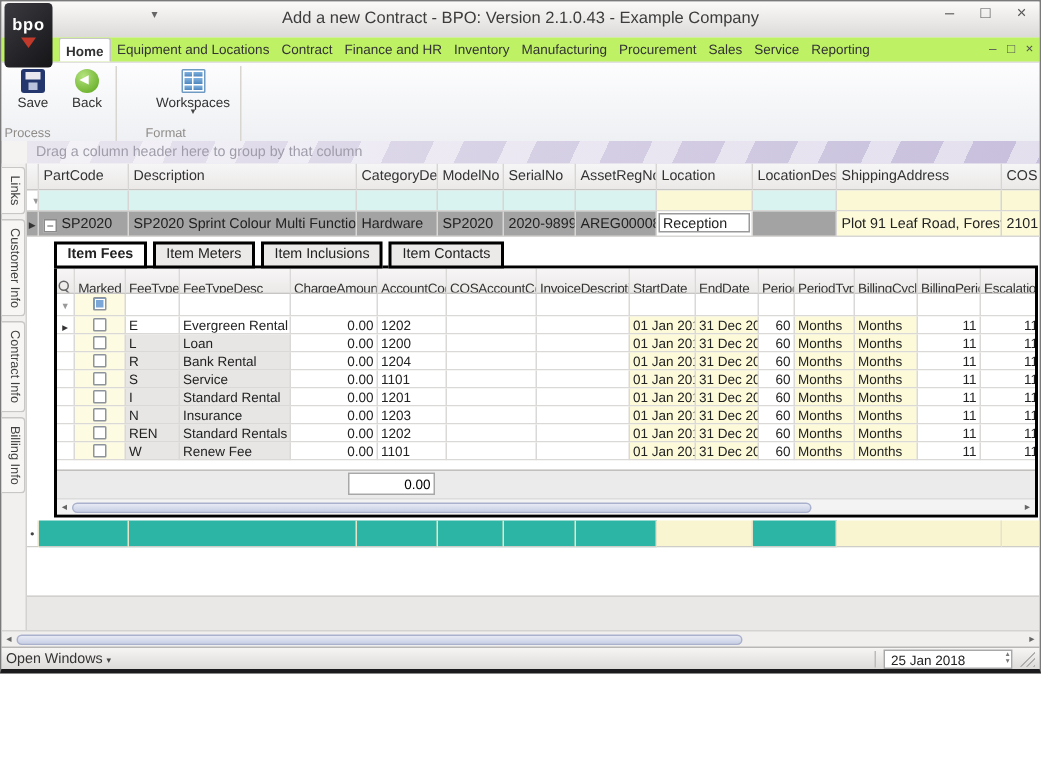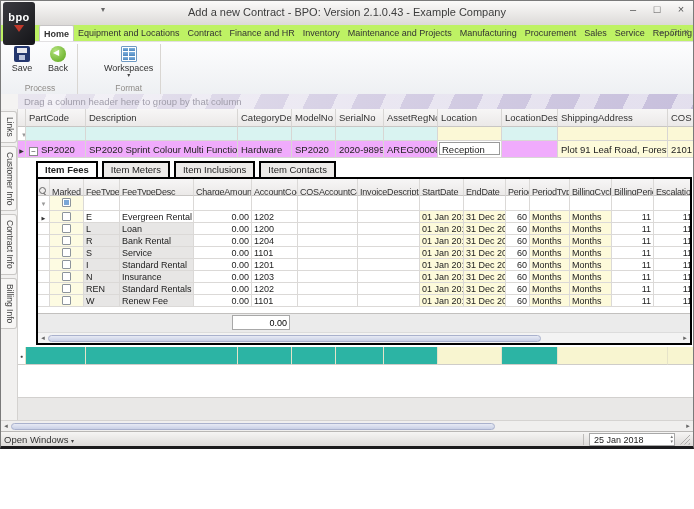--- a/index.html
+++ b/index.html
@@ -20,21 +20,21 @@
   
   .ribbon-tabs{height:17px;background:#bef264;display:flex;align-items:flex-end;padding-left:38px;position:relative;flex:0 0 auto;border-bottom:1px solid #e2e0e2}
   .rtab{font-size:9px;color:#333;padding:2px 4px;height:16px;line-height:12px;white-space:nowrap;cursor:default}
   .rtab.active{background:#fff;border:1px solid #c6c4c6;border-bottom:none;border-radius:2px 2px 0 0;font-weight:bold}
   .mdi-controls{position:absolute;right:4px;top:2px;display:flex;gap:7px}
   .mdi-controls span{font-size:9px;color:#555}
 
   
   .ribbon-body{height:52px;background:linear-gradient(#fdfdfe,#eef0f3);display:flex;flex:0 0 auto;padding:2px 2px 0 2px;gap:19px}
   .rgroup{position:relative;border-right:1px solid #d9d6d2;padding:1px 4px 12px 4px;display:flex;gap:6px}
-  .rgroup-label{position:absolute;bottom:1px;left:0;right:0;text-align:center;font-size:8.5px;color:#8f8c88}
+  .rgroup-label{position:absolute;bottom:1px;left:0;right:0;font-size:8.5px;color:#8f8c88}
   .rbtn{display:flex;flex-direction:column;align-items:center;justify-content:flex-start;min-width:30px;padding:1px 3px;border-radius:2px;cursor:default}
   .rbtn .lbl{font-size:9px;color:#333;margin-top:1px;white-space:nowrap}
   .rbtn .dd{font-size:6px;color:#444;line-height:4px}
   .icon-save{width:16px;height:16px;background:#23366e;border-radius:2px;position:relative}
   .icon-save::before{content:"";position:absolute;left:3px;top:2px;right:3px;height:5px;background:#e8e8ee}
   .icon-save::after{content:"";position:absolute;left:5px;bottom:2px;width:6px;height:5px;background:#b9c2dd}
   .icon-back{width:16px;height:16px;border-radius:50%;background:radial-gradient(circle at 35% 30%,#b4e37e,#59a417);position:relative}
   .icon-back::before{content:"◀";position:absolute;left:3px;top:2px;font-size:8px;color:#fff}
   .icon-savelayout{width:16px;height:16px;background:linear-gradient(#dfe9f5,#aecbe8);border:1px solid #7d9cc0;border-radius:2px;position:relative}
   .icon-savelayout::before{content:"";position:absolute;left:1px;top:1px;right:1px;height:3px;background:#6f9ac4}
@@ -51,21 +51,21 @@
   .main{flex:1 1 auto;display:flex;min-height:0}
   .side-strip{width:17px;background:#f1f0ef;border-right:1px solid #d4d2d0;display:flex;flex-direction:column;gap:3px;padding-top:2px;flex:0 0 auto}
   .side-tab{writing-mode:vertical-rl;font-size:8.5px;color:#3f3f3f;background:#f7f6f5;border:1px solid #c9c7c5;border-left:none;border-radius:0 3px 3px 0;padding:5px 1px;text-align:center;white-space:nowrap;cursor:default}
   .grid-area{flex:1 1 auto;display:flex;flex-direction:column;background:#fff;min-width:0;overflow:hidden}
 
   
   .orow{display:flex;flex:0 0 auto}
   .oc{border-right:1px solid #d8d6d4;border-bottom:1px solid #d8d6d4;overflow:hidden;white-space:nowrap;font-size:9.5px;color:#222;padding:2px 3px;flex:0 0 auto}
   .ohead .oc{background:linear-gradient(#f7f6f6,#ebe9e8);border-bottom:1px solid #c8c6c4;color:#333;height:18px;padding-top:3px}
   .ofilter .oc{height:14px;padding:1px 3px}
-  .odata .oc{height:17px;background:#f0abfc;padding-top:3px}
+  .odata .oc{height:17px;background:#a3a3a3;padding-top:3px}
   .o-ind{width:8px;padding:2px 0;text-align:center}
   .o-part{width:60px}.o-desc{width:152px}.o-cat{width:54px}.o-model{width:44px}
   .o-serial{width:48px}.o-asset{width:54px}.o-loc{width:64px}.o-locdesc{width:56px}
   .o-ship{width:110px}.o-cos{width:27px;border-right:none}
   .f-cyan{background:#d9f3f1}.f-yel{background:#fbf8d6}
   .cell-yel{background:#fdfada!important}
   .loc-editor{background:#fff!important;padding:1px!important}
   .loc-editor .editor{display:block;height:13px;background:#fff;border:1px solid #9a9a9a;font-size:9.5px;padding:1px 2px}
   .expand-box{display:inline-block;width:9px;height:9px;border:1px solid #8a8a8a;background:#fff;font-size:8px;line-height:7px;text-align:center;color:#444;vertical-align:-1px;margin-right:3px}
   .arrow-glyph{font-size:6px;color:#333}
@@ -147,21 +147,20 @@
       <span>×</span>
     </div>
   </div>
 
   <div class="ribbon-tabs">
     <div class="rtab active">Home</div>
     <div class="rtab">Equipment and Locations</div>
     <div class="rtab">Contract</div>
     <div class="rtab">Finance and HR</div>
     <div class="rtab">Inventory</div>
-    <div class="rtab">Maintenance and Projects</div>
     <div class="rtab">Manufacturing</div>
     <div class="rtab">Procurement</div>
     <div class="rtab">Sales</div>
     <div class="rtab">Service</div>
     <div class="rtab">Reporting</div>
 
     <div class="mdi-controls">
       <span>–</span>
       <span>□</span>
       <span>×</span>

